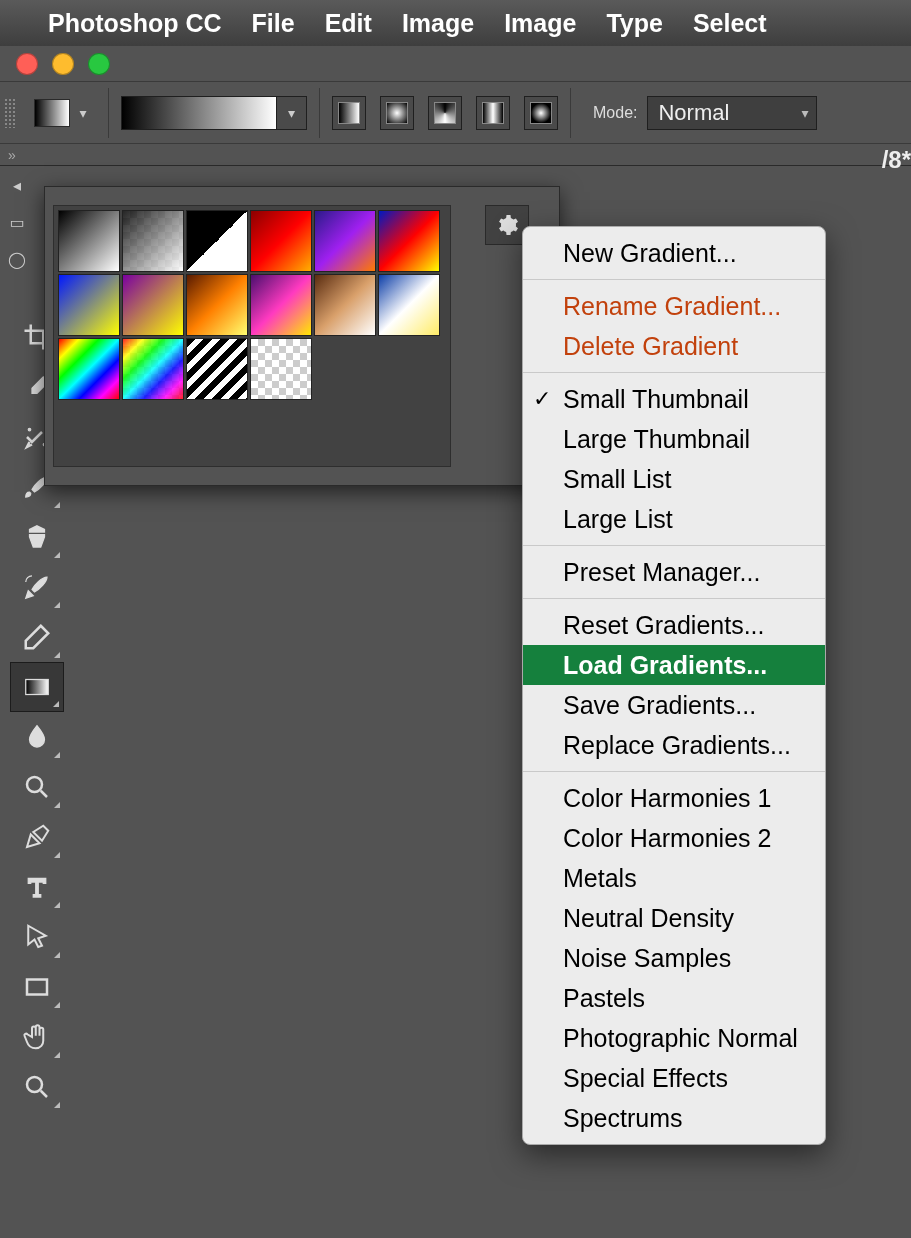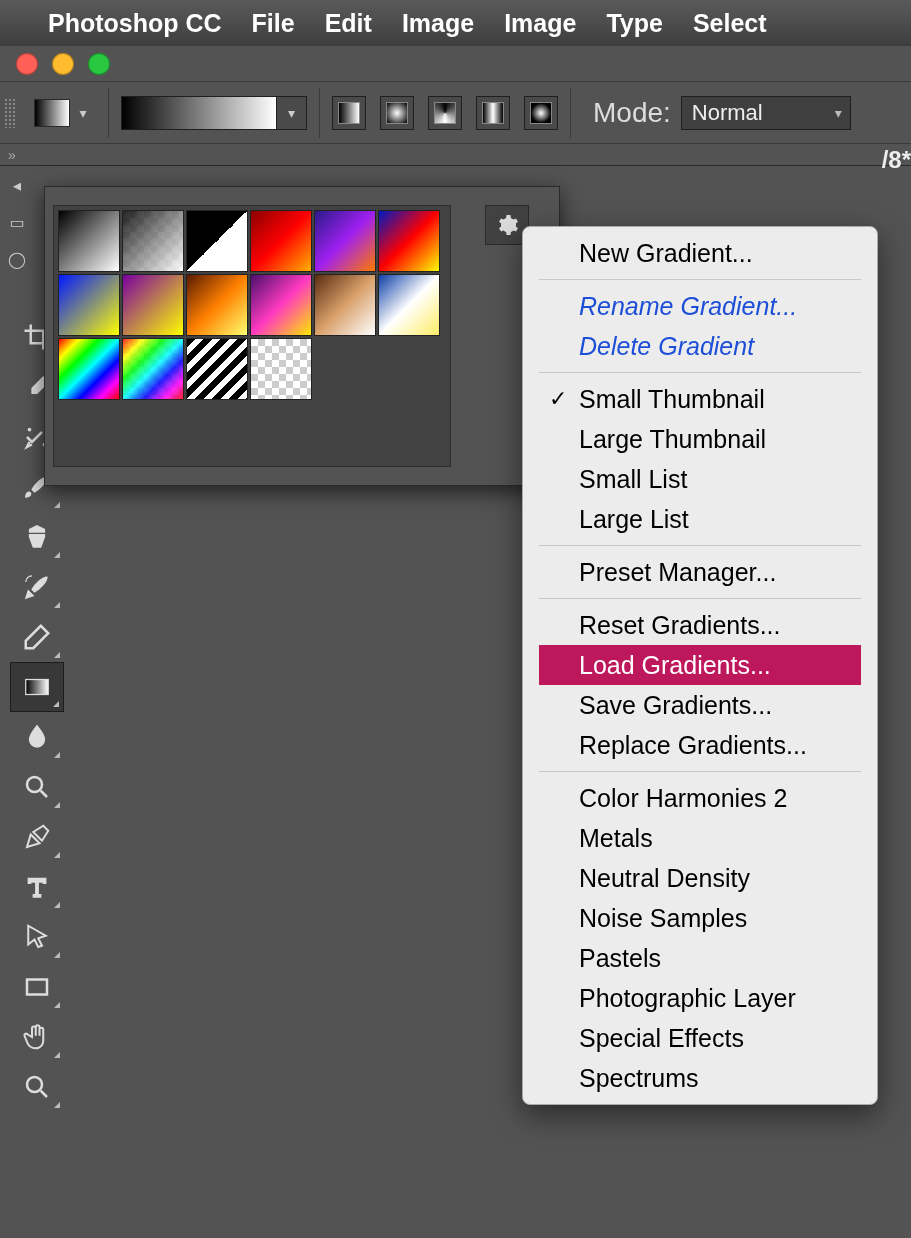--- a/index.html
+++ b/index.html
@@ -35,21 +35,21 @@
   
   .type-btn { width: 34px; height: 34px; border: 1px solid #1f1f1f; background: #4a4a4a; margin-left: 14px; display: flex; align-items: center; justify-content: center; }
   .type-btn.first { margin-left: 0; }
   .gt-icon { width: 22px; height: 22px; border: 1px solid #888; }
   .gt-linear { background: linear-gradient(90deg,#000,#fff); }
   .gt-radial { background: radial-gradient(circle,#fff 0,#000 100%); }
   .gt-angle { background: conic-gradient(#000,#fff,#000); }
   .gt-reflect { background: linear-gradient(90deg,#000,#fff 50%,#000); }
   .gt-diamond { background: radial-gradient(closest-side,#fff,#000); }
   
-  .mode-label { color: #ddd; font-size: 28px; margin-left: 10px; margin-right: 10px; }
+  .mode-label { color: #ddd; font-size: 16px; margin-left: 10px; margin-right: 10px; }
   .mode-select { height: 34px; background: #3f3f3f; border: 1px solid #1f1f1f; color: #eee; font-size: 22px; padding: 0 28px 0 10px; display: flex; align-items: center; position: relative; min-width: 170px; }
   .mode-select::after { content:"▾"; position:absolute; right:8px; color:#bbb; font-size:14px; }
   
   
   .subbar { height: 22px; background: #535353; border-bottom: 1px solid #2a2a2a; display:flex; align-items:center; padding-left:8px; color:#aaa; font-size:14px; }
   
   
   .doctitle { position:absolute; top: 100px; right:0; color:#eee; font-size:24px; font-weight:600; }
   
   
@@ -67,24 +67,24 @@
   .swatch { width:62px; height:62px; border:1px solid #222; }
   .swatch.checker { background-image: linear-gradient(45deg,#ccc 25%,transparent 25%),linear-gradient(-45deg,#ccc 25%,transparent 25%),linear-gradient(45deg,transparent 75%,#ccc 75%),linear-gradient(-45deg,transparent 75%,#ccc 75%); background-size:14px 14px; background-position:0 0,0 7px,7px -7px,-7px 0; background-color:#fff; }
   
   .gear-btn { position:absolute; left:440px; top:18px; width:44px; height:40px; background:#424242; border:1px solid #2a2a2a; display:flex; align-items:center; justify-content:center; color:#ddd; }
   .gear-btn svg { width:24px; height:24px; fill:#ddd; }
   
   
   .canvas { position:absolute; left:74px; top:166px; right:0; bottom:0; background:#2d2d2d; border-top:1px solid #1a1a1a; z-index:-1; }
   
   
-  .ctx { position:absolute; left:522px; top:180px; width:356px; background:#ececec; border:1px solid #aaa; border-radius:8px; box-shadow:0 10px 30px rgba(0,0,0,0.5); padding:6px 16px; }
+  .ctx { position:absolute; left:522px; top:180px; width:304px; background:#ececec; border:1px solid #aaa; border-radius:8px; box-shadow:0 10px 30px rgba(0,0,0,0.5); padding:6px 0; }
   .ctx .item { height:40px; display:flex; align-items:center; font-size:25px; color:#000; padding-left:40px; position:relative; }
-  .ctx .item.disabled { color:#1d4ed8;font-style:italic; }
-  .ctx .item.sel { background:#be185d; color:#fff; }
+  .ctx .item.disabled { color:#c2410c; }
+  .ctx .item.sel { background:#15803d; color:#fff;font-weight:bold; }
   .ctx .item .check { position:absolute; left:10px; font-size:22px; }
   .ctx .sep { height:1px; background:#c9c9c9; margin:6px 0; }
 </style>
 </head>
 <body>
 
 <div class="menubar">
   <span class="apple"></span>
   <span class="appname">Photoshop CC</span>
   <span class="menu-item">File</span>
@@ -323,36 +323,39 @@
         <span>Load Gradients...</span>
       </div>
       <div class="item">
         <span>Save Gradients...</span>
       </div>
       <div class="item">
         <span>Replace Gradients...</span>
       </div>
       <div class="sep"></div>
       <div class="item">
+        <span>Color Harmonies 1</span>
+      </div>
+      <div class="item">
         <span>Color Harmonies 2</span>
       </div>
       <div class="item">
         <span>Metals</span>
       </div>
       <div class="item">
         <span>Neutral Density</span>
       </div>
       <div class="item">
         <span>Noise Samples</span>
       </div>
       <div class="item">
         <span>Pastels</span>
       </div>
       <div class="item">
-        <span>Photographic Layer</span>
+        <span>Photographic Normal</span>
       </div>
       <div class="item">
         <span>Special Effects</span>
       </div>
       <div class="item">
         <span>Spectrums</span>
       </div>
     </div>
 </div>
 

